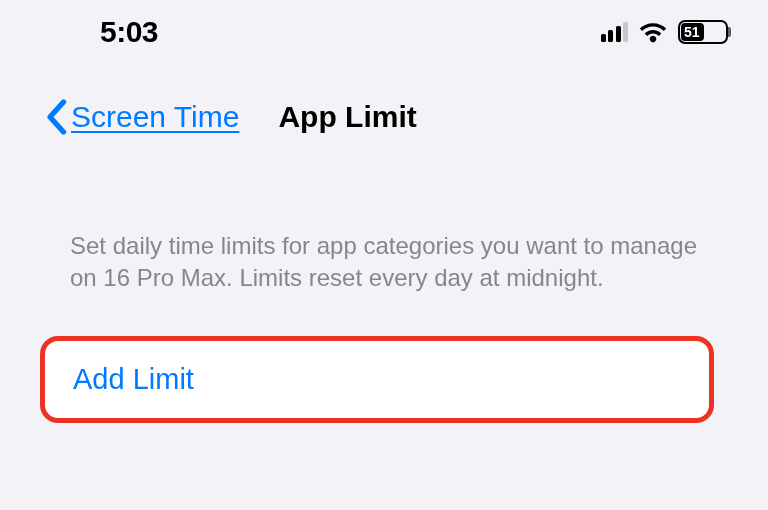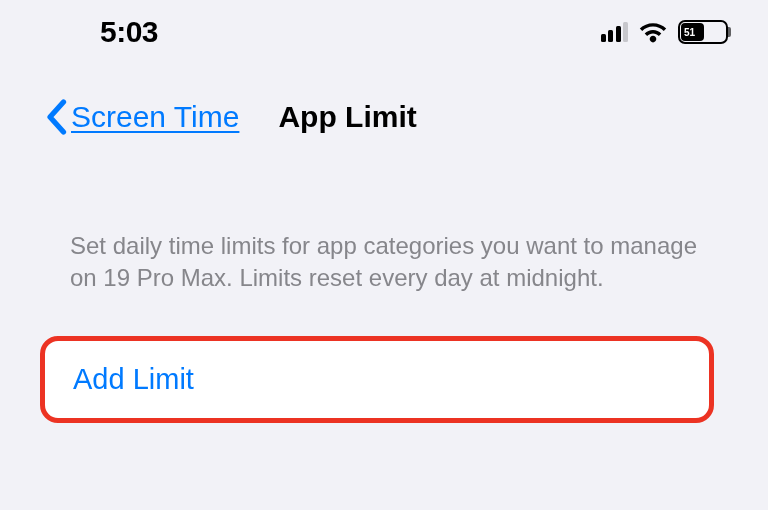--- a/index.html
+++ b/index.html
@@ -81,21 +81,21 @@
       width: 51%;
       background: #000;
       border-radius: 4px;
     }
     .battery-text {
       position: absolute;
       left: 4px;
       top: 50%;
       transform: translateY(-50%);
       color: #fff;
-      font-size: 10px;
+      font-size: 14px;
       font-weight: 600;
       z-index: 2;
     }
     .nav-header {
       display: flex;
       align-items: center;
       padding: 42px 0 0 43px;
       gap: 4px;
     }
     .back-chevron {
@@ -171,17 +171,17 @@
 <div class="nav-header">
   <div class="back-chevron">
     <svg viewBox="0 0 14 24" fill="none">
       <path d="M12 2 L3 12 L12 22" stroke="#007aff" stroke-width="3.5" stroke-linecap="round" stroke-linejoin="round"></path>
     </svg>
   </div>
   <span class="back-label">Screen Time</span>
   <span class="page-title">App Limit</span>
 </div>
 
-<div class="description">Set daily time limits for app categories you want to manage on 19 Pro Max. Limits reset every day at midnight.</div>
+<div class="description">Set daily time limits for app categories you want to manage on 16 Pro Max. Limits reset every day at midnight.</div>
 
 <div class="cell-row">
   <span class="cell-label">Add Limit</span>
 </div>
 
 </body></html>

